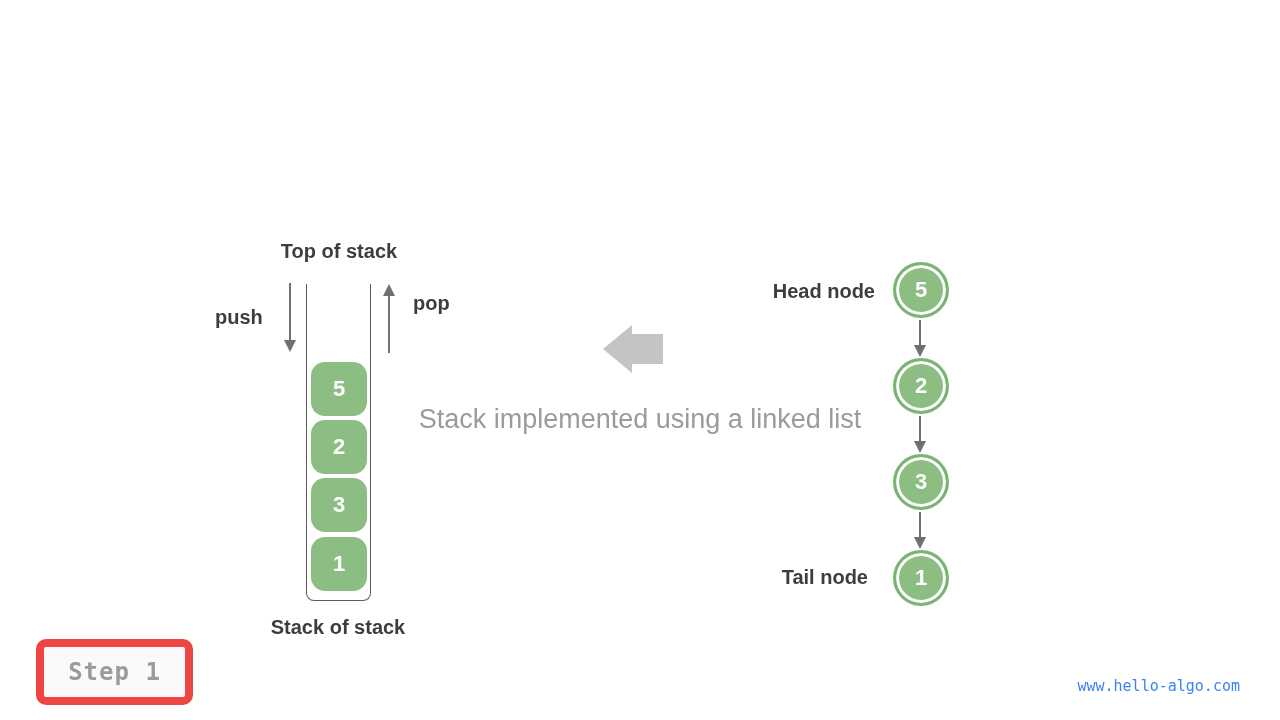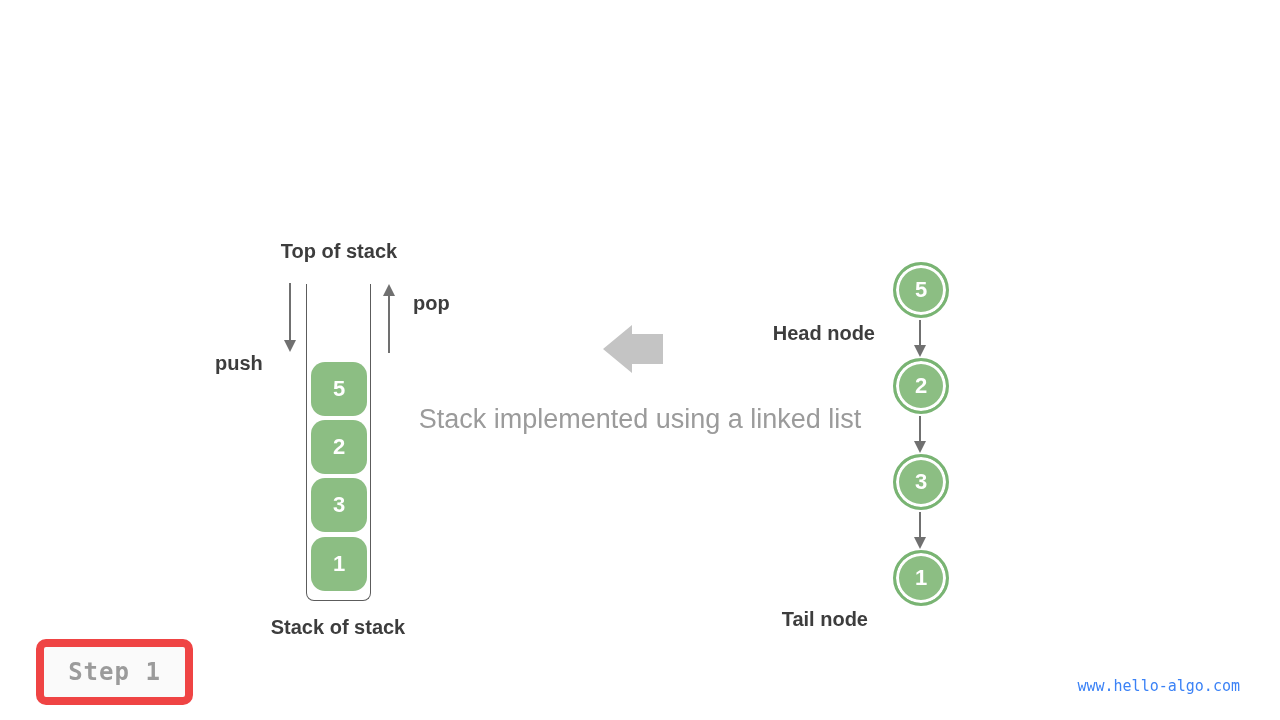--- a/index.html
+++ b/index.html
@@ -6,21 +6,21 @@
   body {
     width: 1280px; height: 720px;
     background: #ffffff;
     font-family: "Liberation Sans", sans-serif;
     overflow: hidden;
   }
   .canvas { position: relative; width: 1124px; height: 720px; background: #ffffff; }
 
   .lbl { position: absolute; color: #3d3d3d; font-weight: bold; font-size: 20px; white-space: nowrap; }
   .center { text-align: center; }
-  .right { text-align: right; margin-top: 42px; }
+  .right { text-align: right; }
 
   
   .stack-container {
     position: absolute; left: 306px; top: 284px;
     width: 63px; height: 316px;
     border-left: 1.5px solid #5c5c5c;
     border-right: 1.5px solid #5c5c5c;
     border-bottom: 1.5px solid #5c5c5c;
     border-bottom-left-radius: 8px;
     border-bottom-right-radius: 8px;
@@ -97,21 +97,21 @@
 
   <div class="stack-item" style="top:362px;">5</div>
   <div class="stack-item" style="top:420px;">2</div>
   <div class="stack-item" style="top:478px;">3</div>
   <div class="stack-item" style="top:537px;">1</div>
 
   <div class="arrow" style="left:284px; top:283px; width:12px; height:69px;">
     <div class="shaft-v" style="top:0; height:58px;"></div>
     <div class="head-down" style="top:57px;"></div>
   </div>
-  <div class="lbl" style="left:215px; top:306px;margin-top:46px;">push</div>
+  <div class="lbl" style="left:215px; top:306px;">push</div>
 
   <div class="arrow" style="left:383px; top:284px; width:12px; height:69px;">
     <div class="head-up" style="top:0;"></div>
     <div class="shaft-v" style="top:11px; height:58px;"></div>
   </div>
   <div class="lbl" style="left:413px; top:292px;">pop</div>
 
   <div class="lbl center" style="left:238px; top:616px; width:200px;">Stack of stack</div>
 
   <div class="block-arrow">

